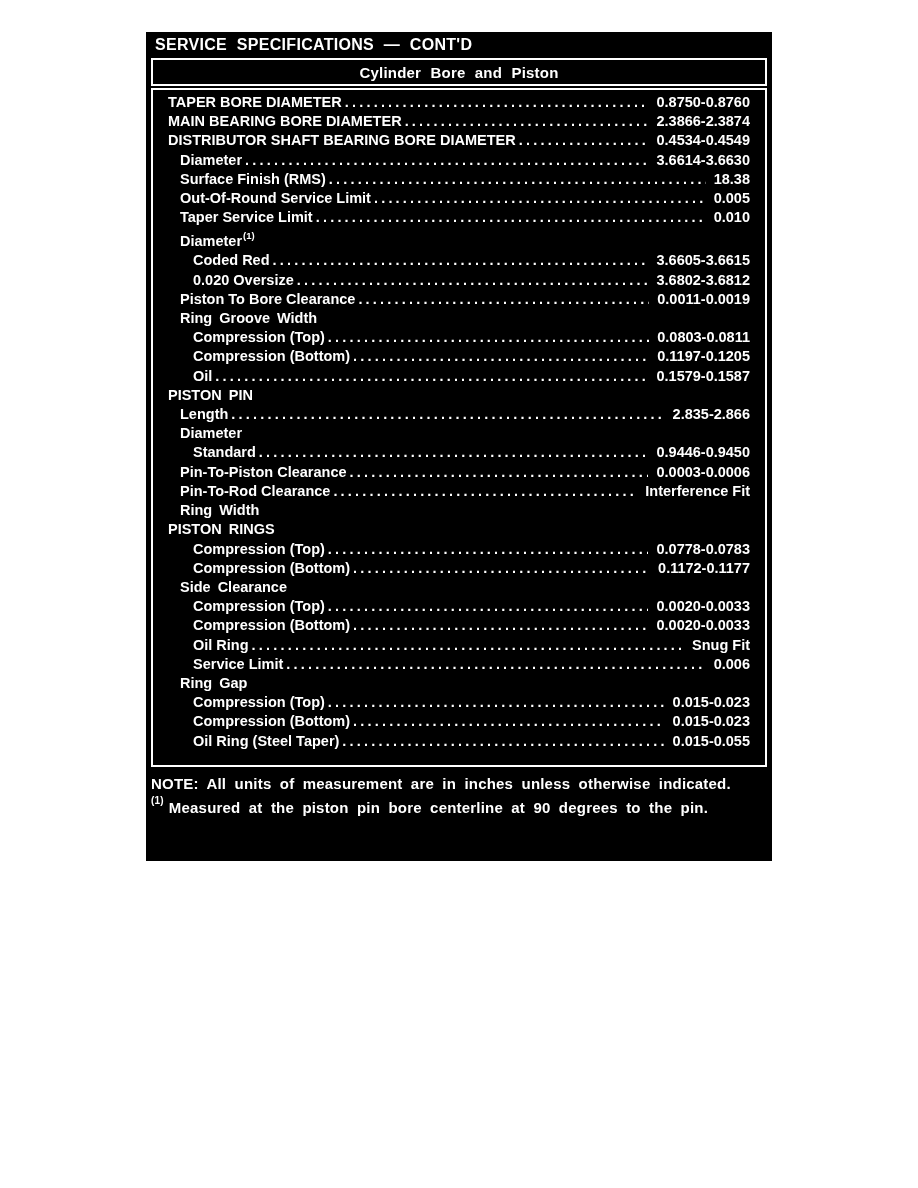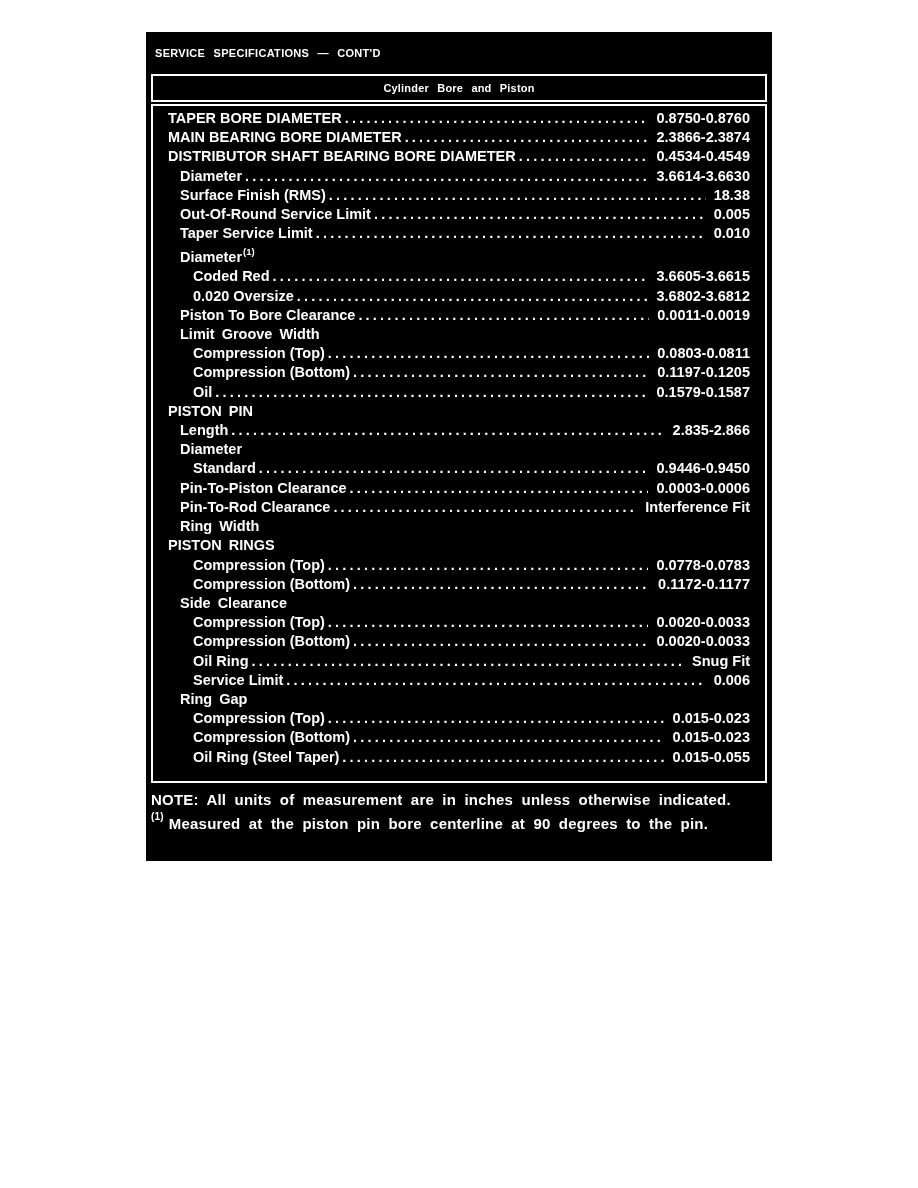--- a/index.html
+++ b/index.html
@@ -19,37 +19,37 @@
     position: absolute;
     left: 146px; top: 32px;
     width: 626px; height: 829px;
     background: #000000;
     color: #ffffff;
     box-sizing: border-box;
     padding: 0 5px 4px 5px;
     font-weight: bold;
   }
   .header-bar {
-    height: 42px;
+    height: 26px;
     display: flex;
     align-items: center;
-    font-size: 11px;
+    font-size: 16px;
     letter-spacing: 0.3px;
     word-spacing: 5px;
     padding-left: 4px;
     white-space: nowrap;
   }
   .title-box {
     border: 2px solid #ffffff;
     height: 28px;
     box-sizing: border-box;
     display: flex;
     align-items: center;
     justify-content: center;
-    font-size: 11px;
+    font-size: 15px;
     word-spacing: 5px;
     letter-spacing: 0.2px;
   }
   .content-box {
     border: 2px solid #ffffff;
     margin-top: 2px;
     box-sizing: border-box;
     padding: 3px 15px 14px 15px;
   }
   .spec-row {
@@ -160,21 +160,21 @@
           <span class="label">0.020 Oversize</span>
           <span class="leader"></span>
           <span class="value">3.6802-3.6812</span>
         </div>
         <div class="spec-row indent-1">
           <span class="label">Piston To Bore Clearance</span>
           <span class="leader"></span>
           <span class="value">0.0011-0.0019</span>
         </div>
         <div class="spec-row indent-1">
-          <span class="label heading">Limit Groove Width</span>
+          <span class="label heading">Ring Groove Width</span>
         </div>
         <div class="spec-row indent-2">
           <span class="label">Compression (Top)</span>
           <span class="leader"></span>
           <span class="value">0.0803-0.0811</span>
         </div>
         <div class="spec-row indent-2">
           <span class="label">Compression (Bottom)</span>
           <span class="leader"></span>
           <span class="value">0.1197-0.1205</span>

